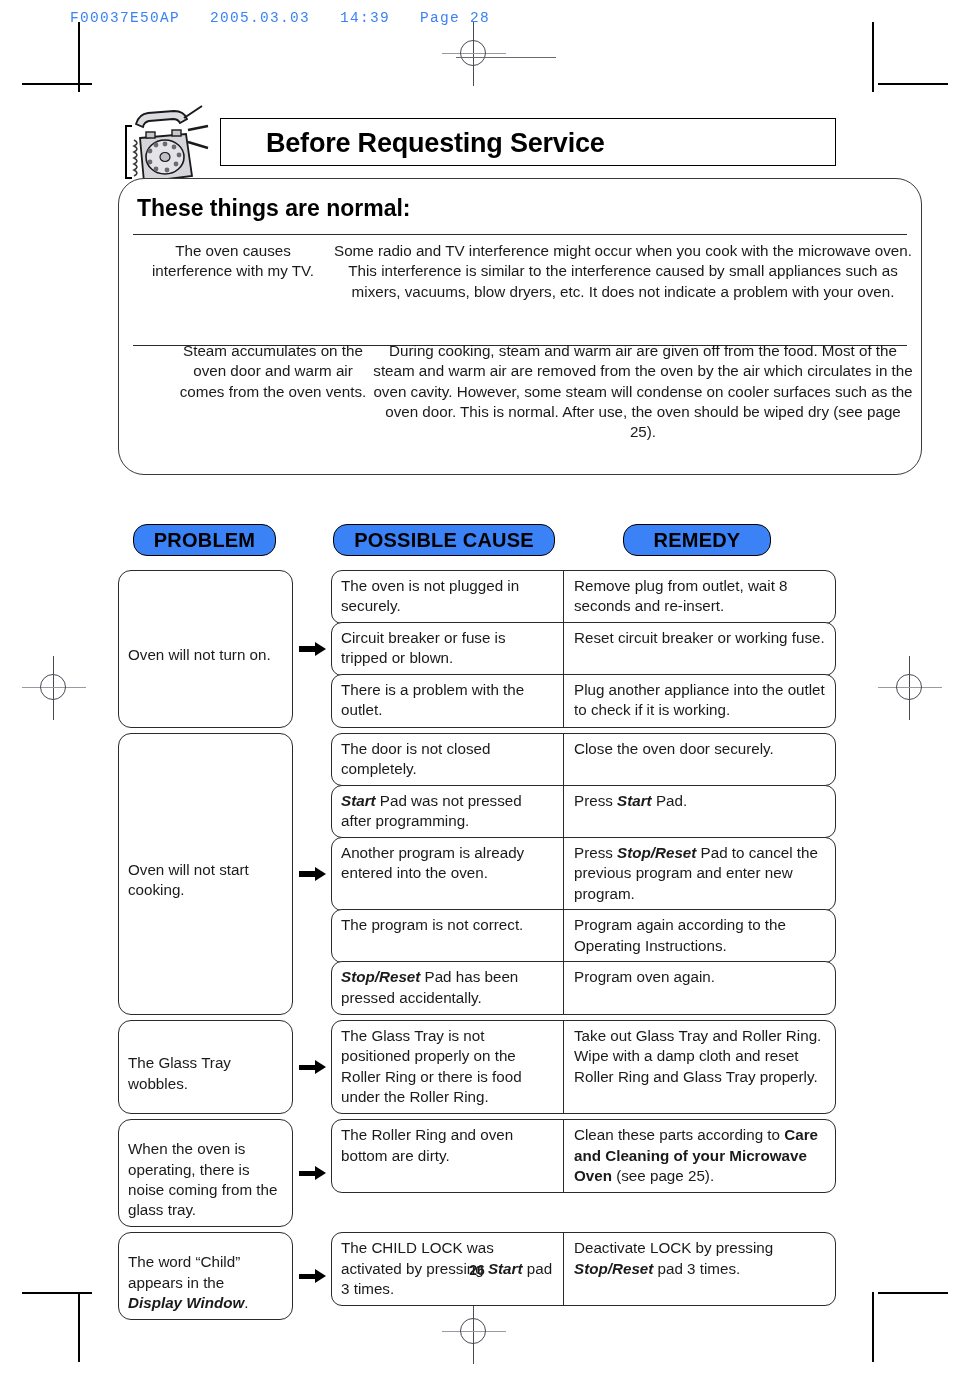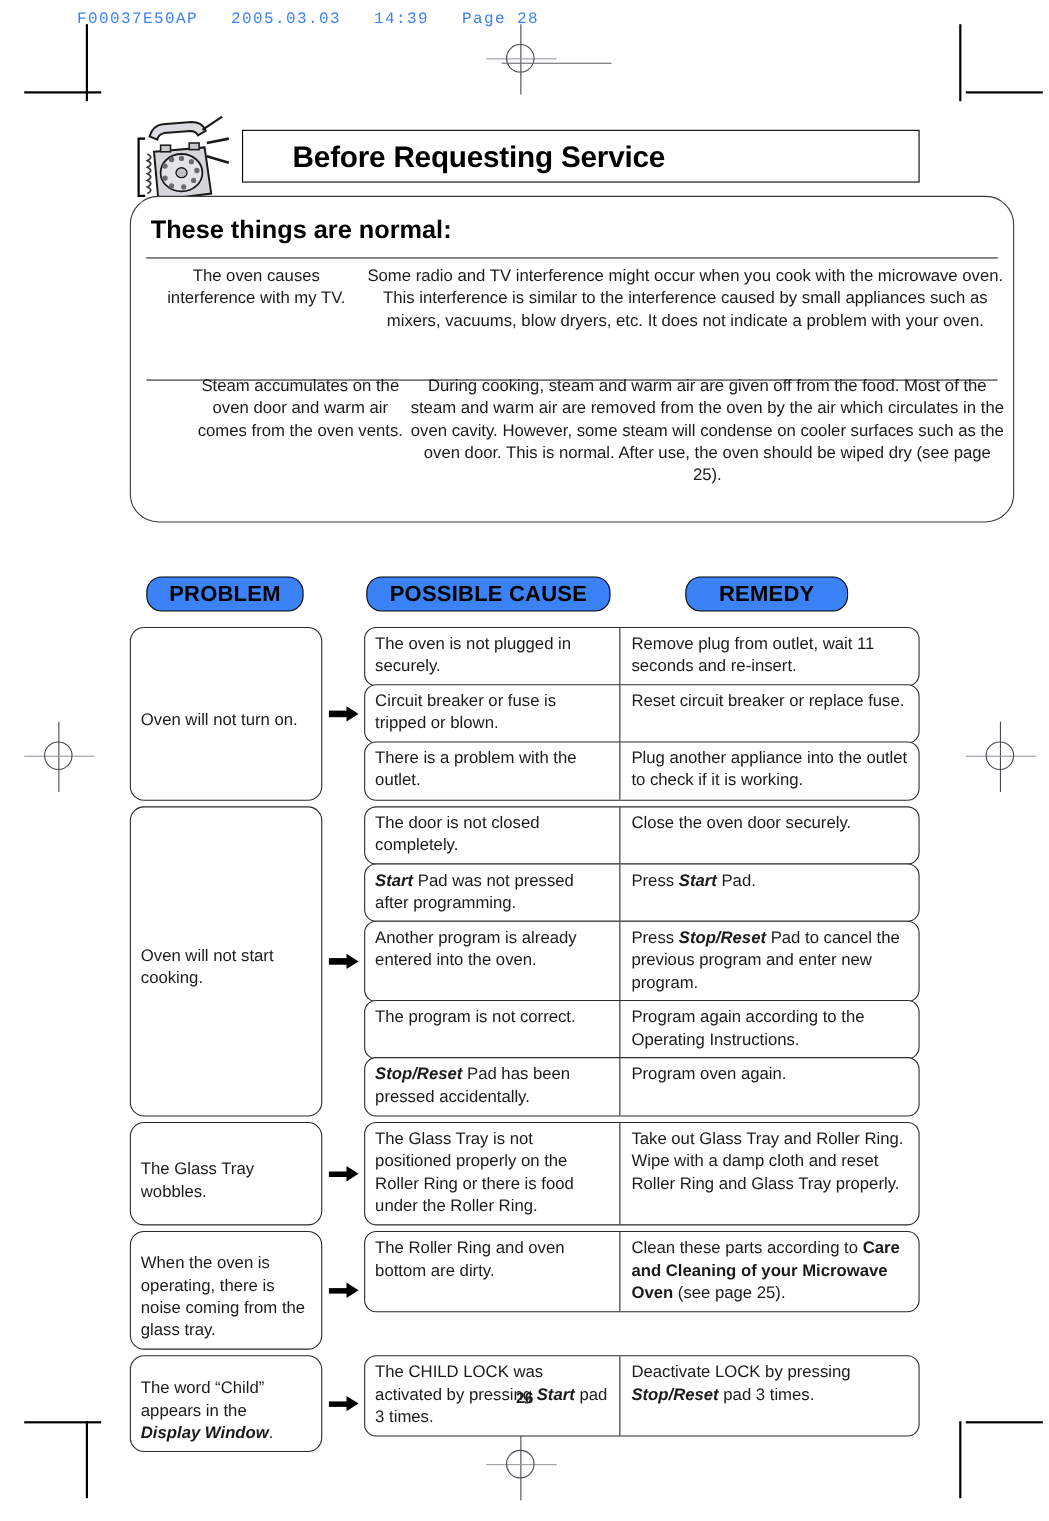--- a/index.html
+++ b/index.html
@@ -381,25 +381,25 @@
       </div>
       <div class="arrow-cell">
         <div class="arrow">
           <div class="shaft"></div>
           <div class="head"></div>
         </div>
       </div>
       <div class="rows">
         <div class="cr-row">
           <div class="cause">The oven is not plugged in securely.</div>
-          <div class="remedy">Remove plug from outlet, wait 11 seconds and re-insert.</div>
+          <div class="remedy">Remove plug from outlet, wait 8 seconds and re-insert.</div>
         </div>
         <div class="cr-row">
           <div class="cause">Circuit breaker or fuse is tripped or blown.</div>
-          <div class="remedy">Reset circuit breaker or replace fuse.</div>
+          <div class="remedy">Reset circuit breaker or working fuse.</div>
         </div>
         <div class="cr-row">
           <div class="cause">There is a problem with the outlet.</div>
           <div class="remedy">Plug another appliance into the outlet to check if it is working.</div>
         </div>
       </div>
     </div>
     <div class="group">
       <div class="problem-box">
         <div>Oven will not start cooking.</div>

